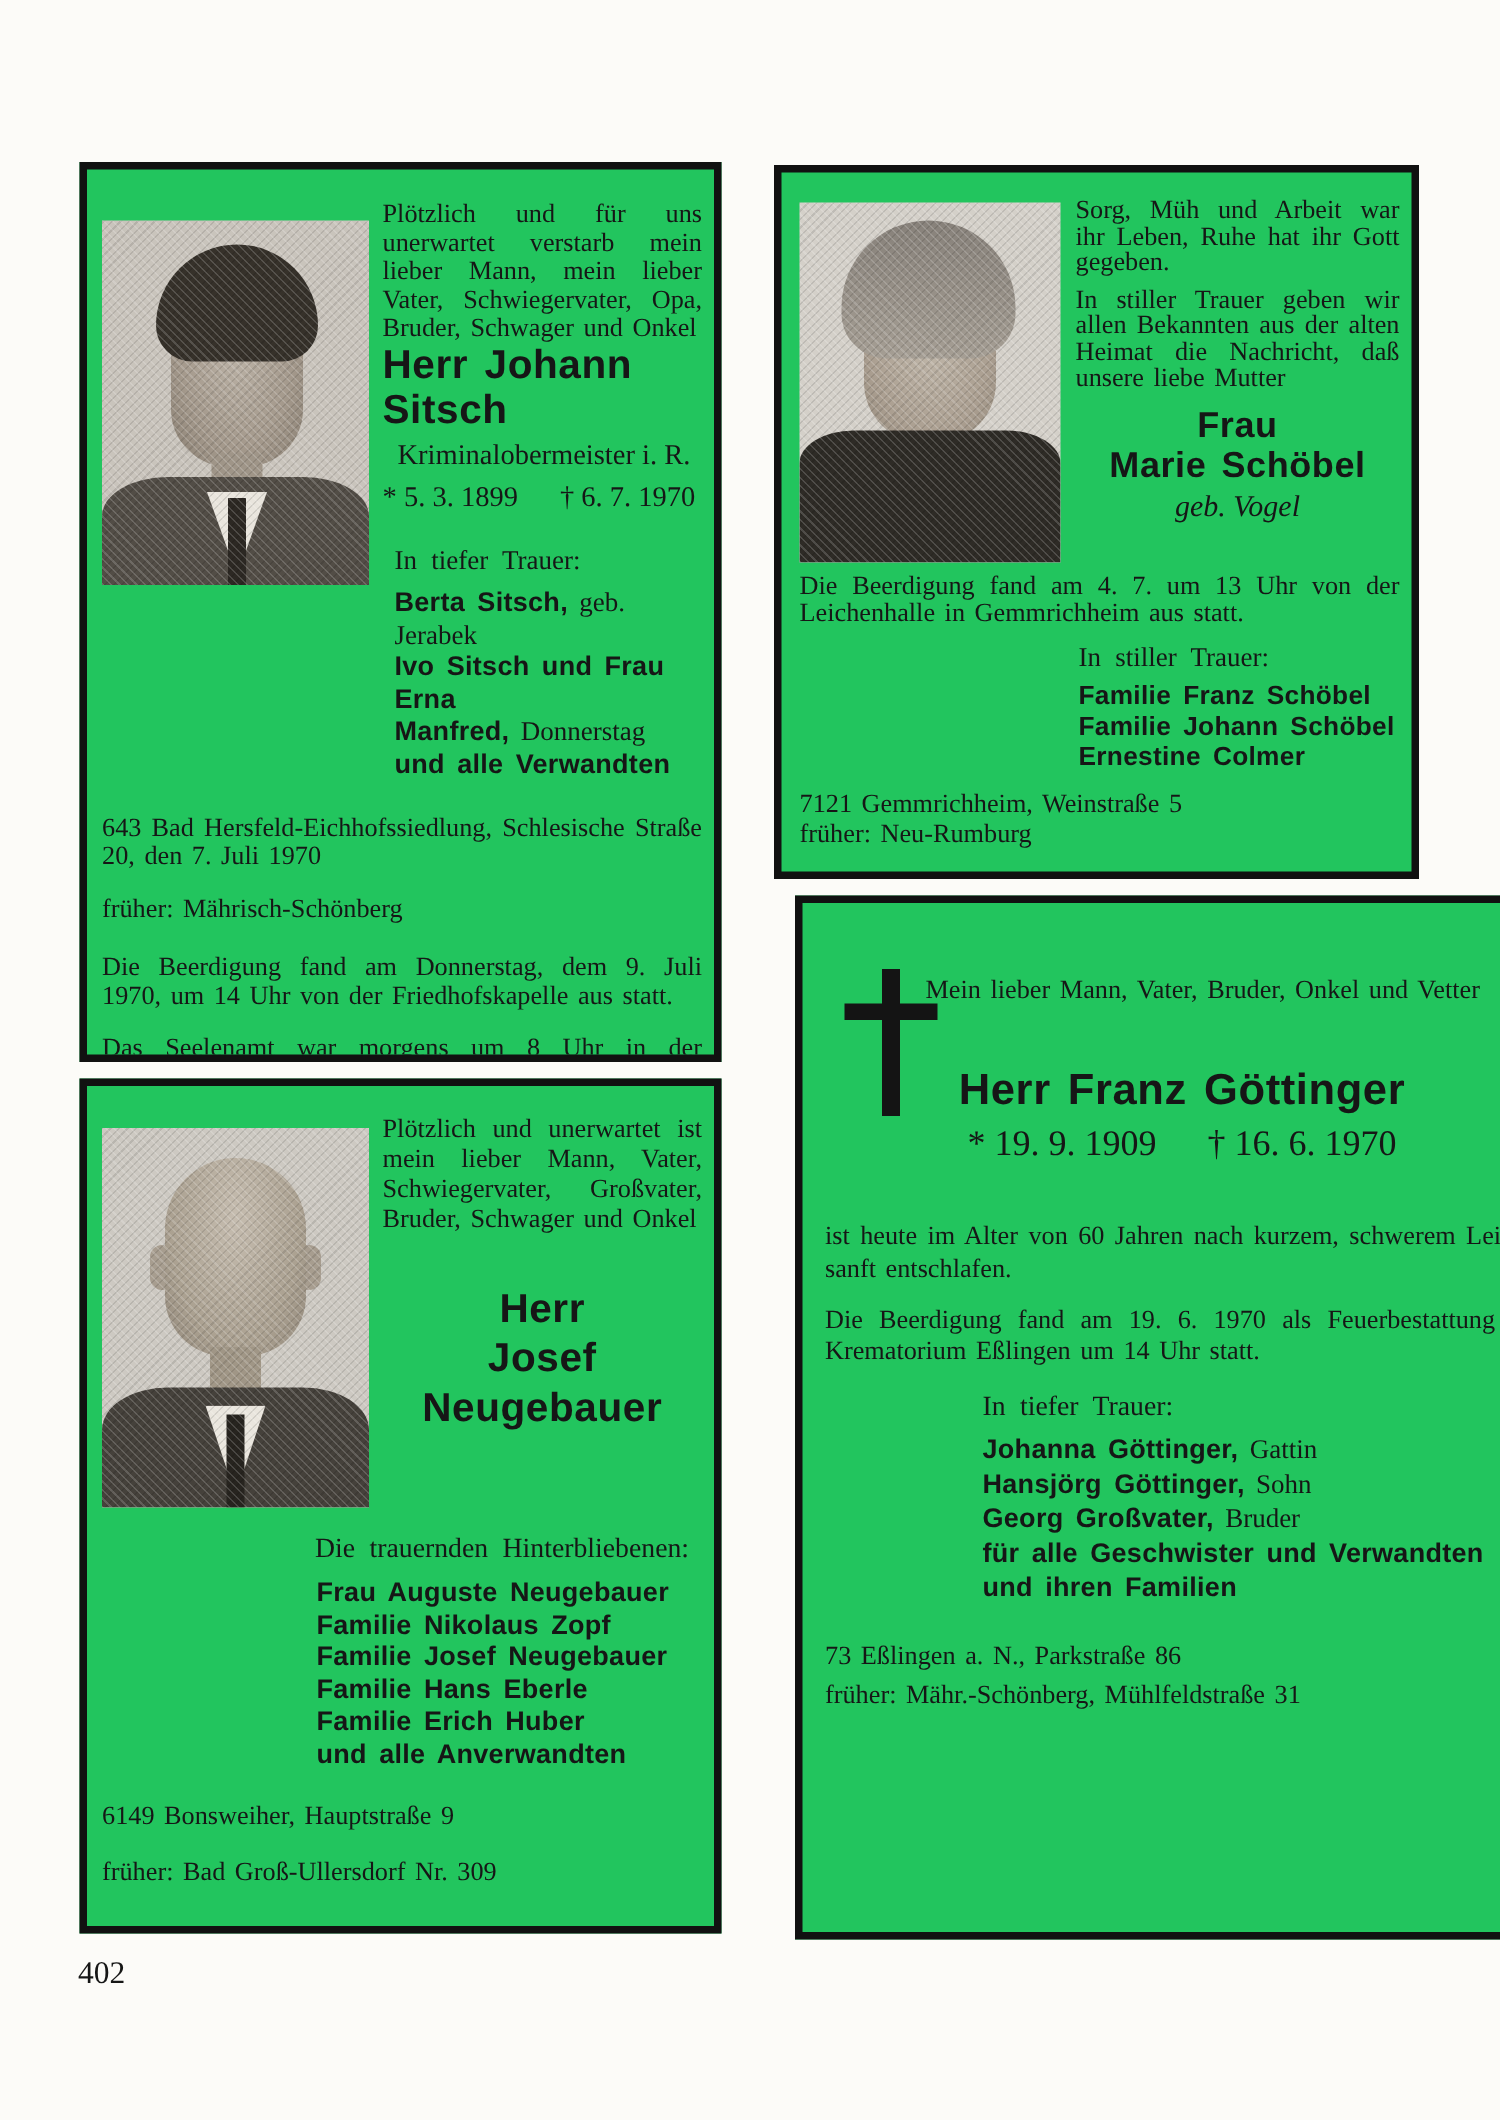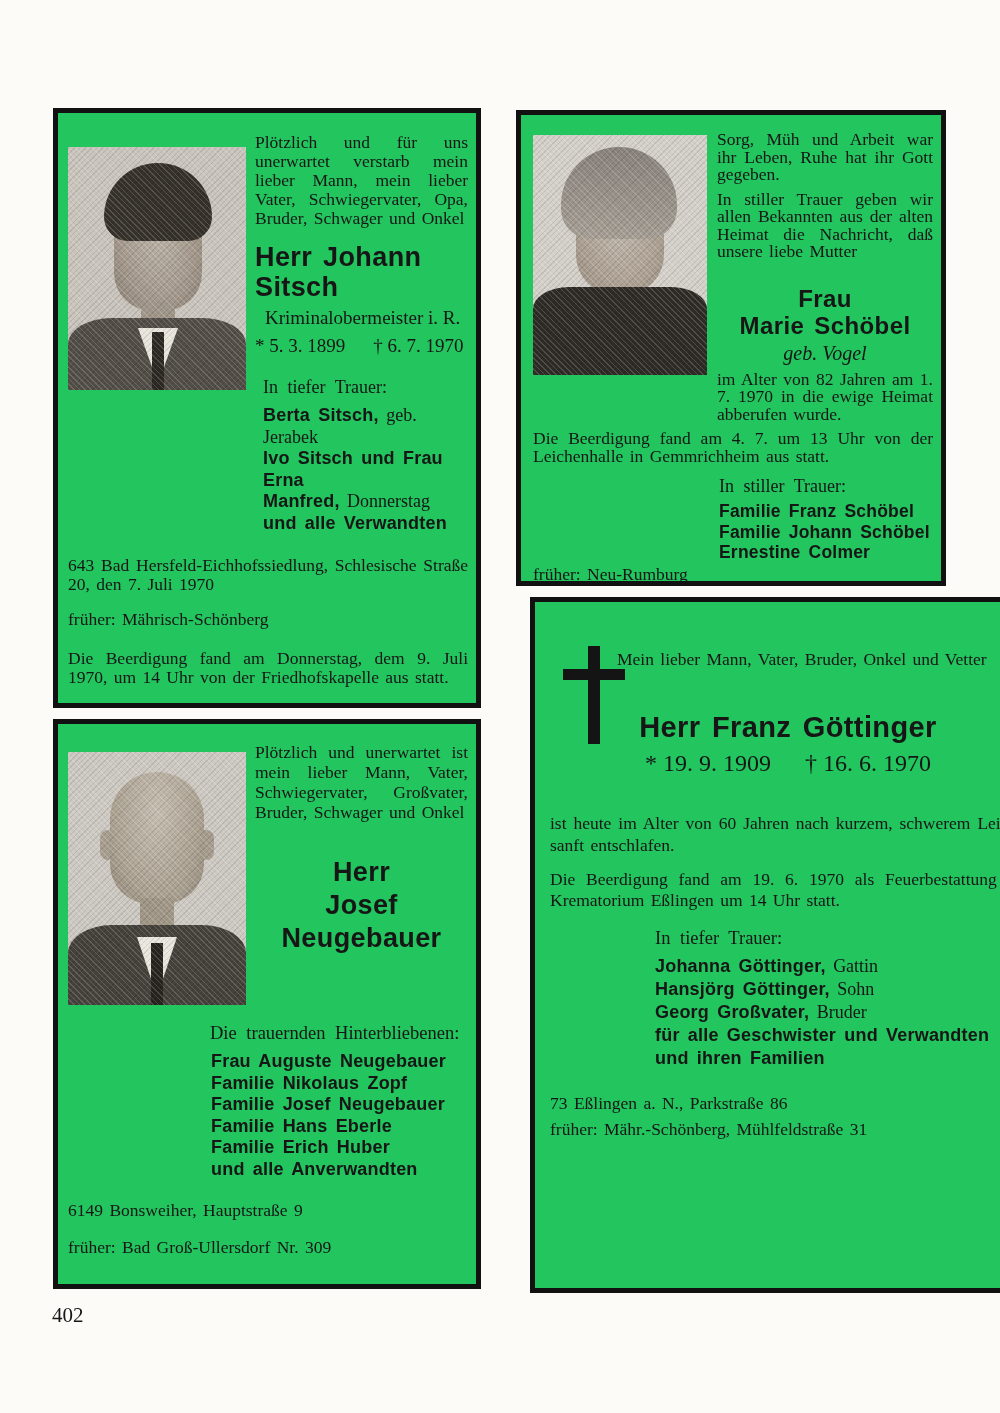--- a/index.html
+++ b/index.html
@@ -67,34 +67,34 @@
   .dates { font-size:19px; line-height:22px; margin:0; }
   .date-gap { display:inline-block; width:28px; }
   .mourning-heading { font-size:18px; line-height:20px; word-spacing:5px; margin:0; }
   .mourners { margin:0; }
   .mourner-line { font-size:18px; line-height:21.5px; word-spacing:3px; }
   .mourner-line b { font-family:"Liberation Sans", sans-serif; font-weight:700; letter-spacing:.2px; }
   .mourner-line .rest { font-family:"Liberation Serif", serif; font-weight:400; }
 
   
   #n-sitsch .rcol { padding-left:9px; padding-top:6px; }
-  #n-sitsch .notice-title { margin-top:14px; font-size:27px; }
+  #n-sitsch .notice-title { font-size:27px; }
   #n-sitsch .subtitle { margin:5px 0 0 10px; }
   #n-sitsch .dates { margin-top:6px; }
   #n-sitsch .mourning-heading { margin:20px 0 0 8px; }
   #n-sitsch .mourners { margin:8px 0 0 8px; }
   #n-sitsch .addr { margin-top:22px; }
   #n-sitsch .former { margin-top:16px; }
   #n-sitsch .funeral { margin-top:20px; }
   #n-sitsch .mass { margin-top:16px; }
 
   
   #n-schoebel .rcol { padding-left:10px; padding-top:4px; }
   #n-schoebel .p2 { margin-top:7px; }
-  #n-schoebel .notice-title { font-size:24px; line-height:27px; text-align:center; margin-top:24px; }
+  #n-schoebel .notice-title { font-size:24px; line-height:27px; text-align:center; margin-top:9px; }
   #n-schoebel .subtitle { text-align:center; margin-top:3px; font-size:20px;font-style:italic; }
   #n-schoebel .age { margin-top:7px; }
   #n-schoebel .funeral { margin-top:7px; }
   #n-schoebel .mourning-heading { margin:11px 0 0 186px; }
   #n-schoebel .mourners { margin:5px 0 0 186px; }
   #n-schoebel .mourner-line { font-size:17.5px; line-height:20.5px; }
   #n-schoebel .addr { margin-top:11px; line-height:18px; }
   #n-schoebel .former { margin-top:2px; line-height:18px; }
 
   
@@ -166,30 +166,30 @@
       <div class="photo photo-schoebel">
         <div class="p-face"></div>
         <div class="p-hair"></div>
         <div class="p-body"></div>
       </div>
       <div class="rcol">
         <p class="body-text">Sorg, Müh und Arbeit war ihr Leben, Ruhe hat ihr Gott gegeben.</p>
         <p class="body-text p2">In stiller Trauer geben wir allen Bekannten aus der alten Heimat die Nachricht, daß unsere liebe Mutter</p>
         <h2 class="sans notice-title"><span>Frau</span><br><span>Marie Schöbel</span></h2>
         <p class="subtitle">geb. Vogel</p>
-        <p class="body-text age">im Alter von 82 Jahren am 1. 7. 1970 in die ewige Heimat abberufen wurde.</p>
       </div>
     </div>
     <p class="body-text funeral">Die Beerdigung fand am 4. 7. um 13 Uhr von der Leichenhalle in Gemmrichheim aus statt.</p>
     <p class="mourning-heading">In stiller Trauer:</p>
     <div class="mourners">
       <div class="mourner-line"><b>Familie Franz Schöbel</b><span class="rest"></span></div>
       <div class="mourner-line"><b>Familie Johann Schöbel</b><span class="rest"></span></div>
       <div class="mourner-line"><b>Ernestine Colmer</b><span class="rest"></span></div>
     </div>
+    <p class="body-text left-text addr">7121 Gemmrichheim, Weinstraße 5</p>
     <p class="body-text left-text former">früher: Neu-Rumburg</p>
   </section>
 
   <section class="notice" id="n-neugebauer">
     <div class="row">
       <div class="photo photo-neugebauer">
         <div class="p-earL"></div>
         <div class="p-earR"></div>
         <div class="p-head"></div>
         <div class="p-neck"></div>

